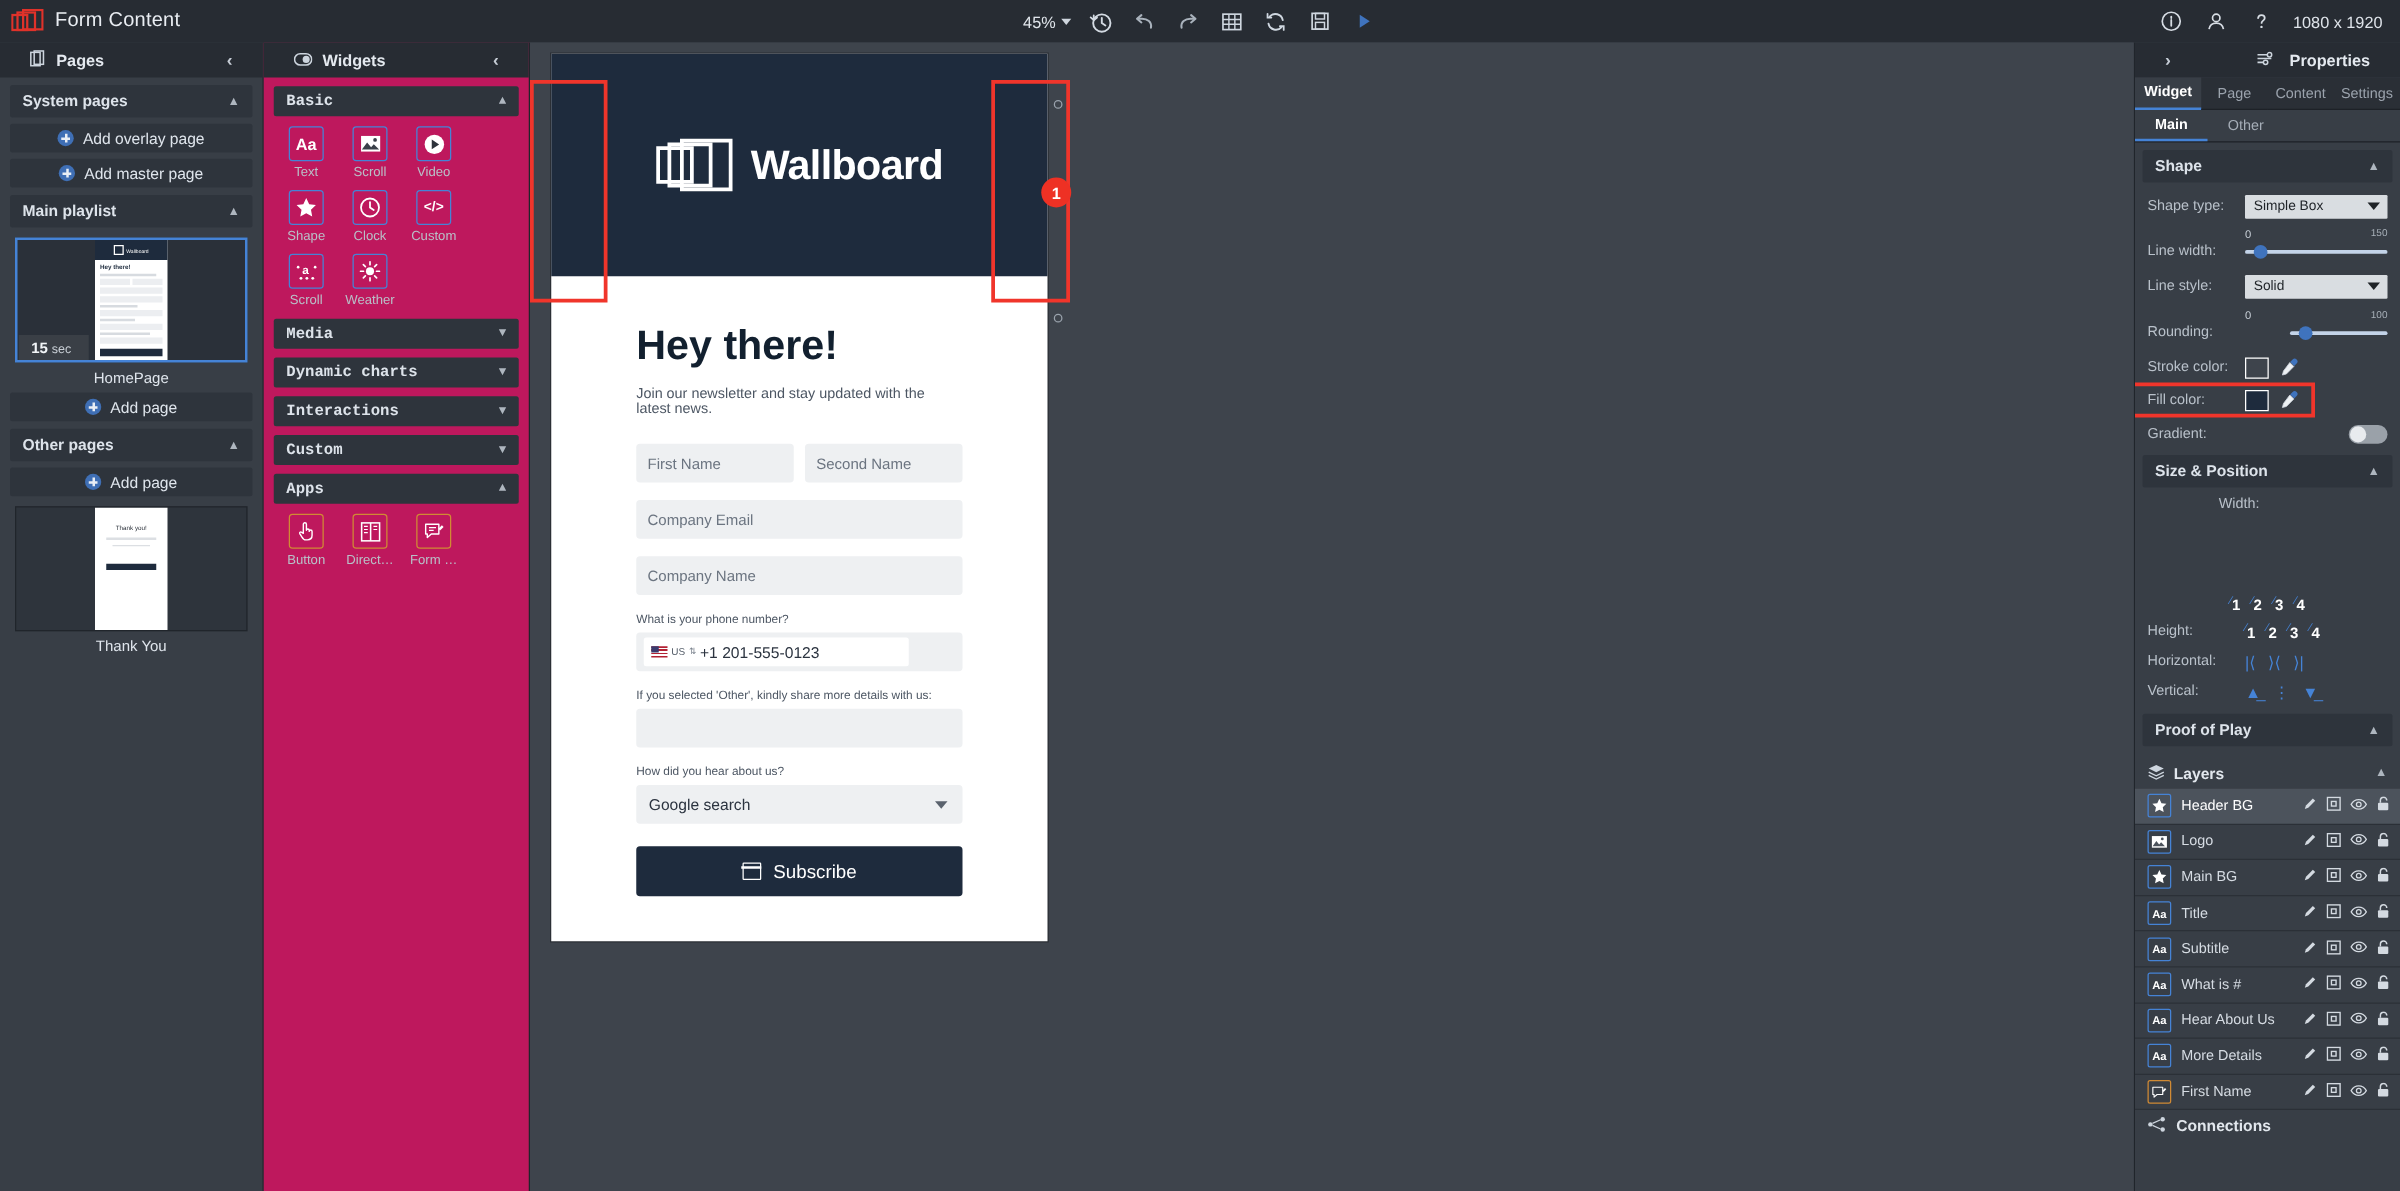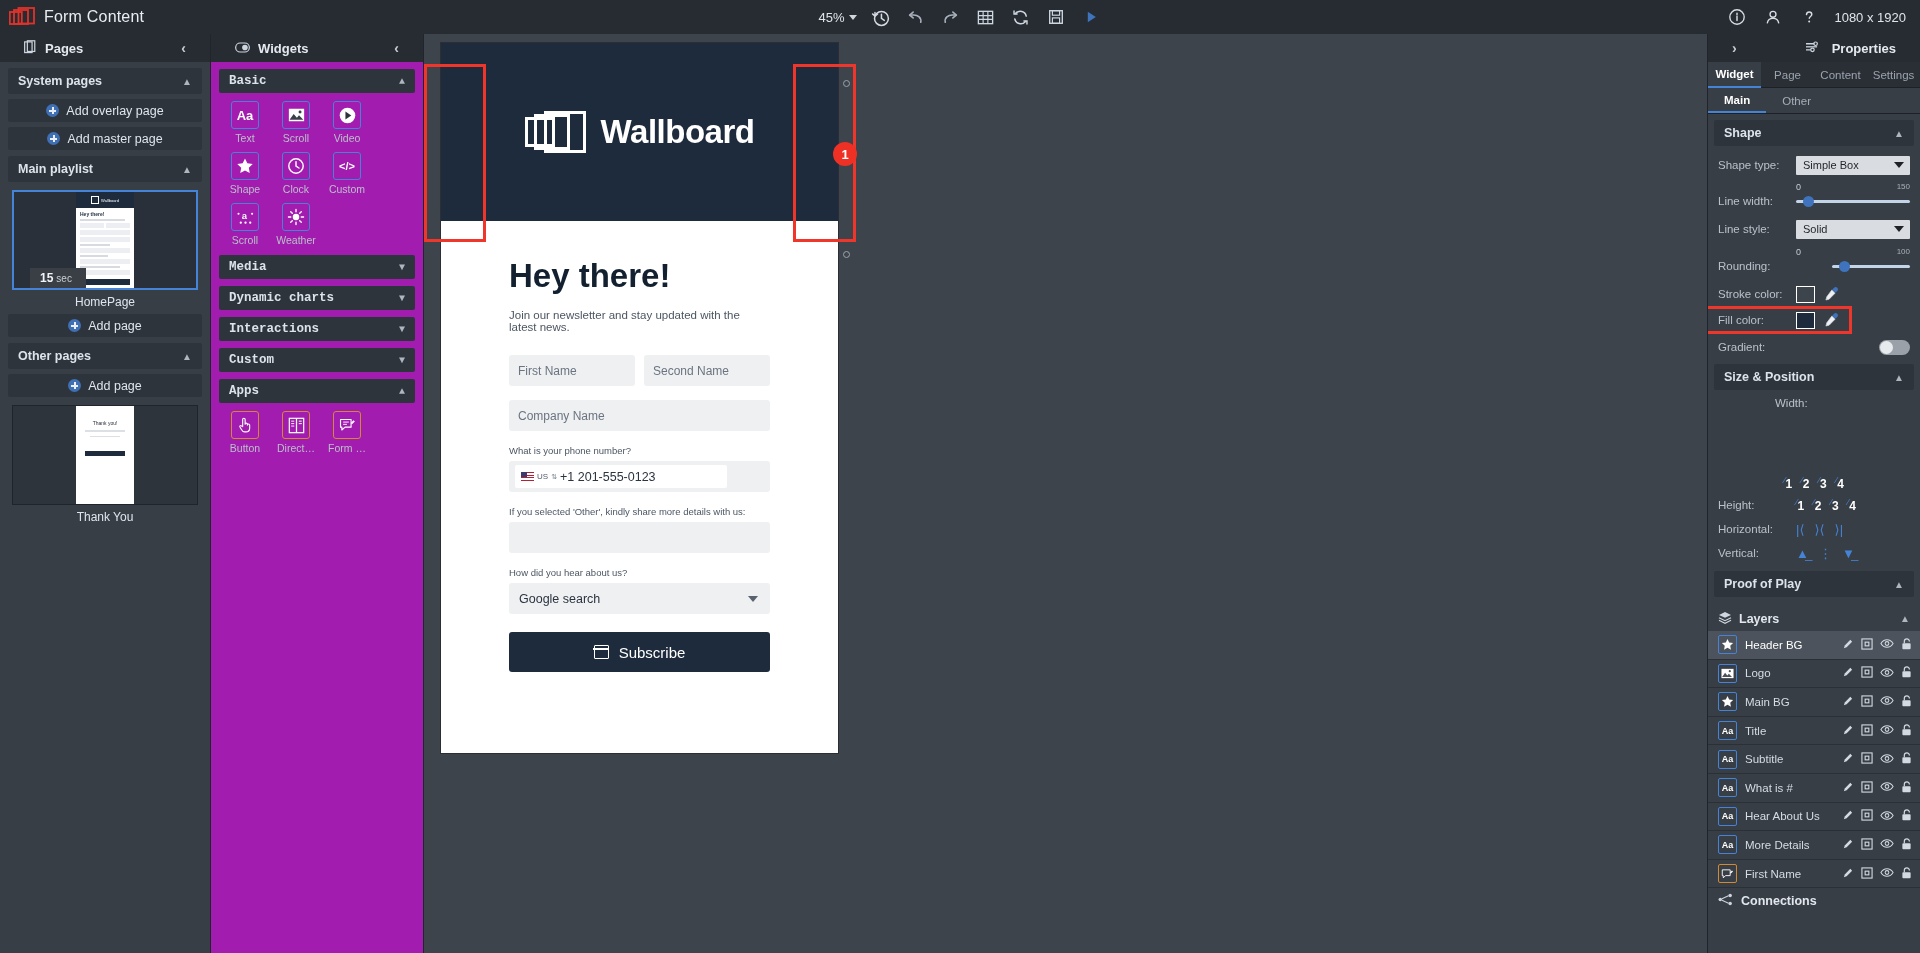--- a/index.html
+++ b/index.html
@@ -79,34 +79,34 @@
   .mini-logo { width: 8px; height: 8px; border: 1px solid #fff; }
   .mini-head span { font-size: 4px; color: #fff; }
   .mini-body { flex: 1; padding: 3px 4px; display: flex; flex-direction: column; gap: 2px; }
   .mini-title { font-size: 5px; color: #1e2b3d; font-weight: bold; }
   .mini-sub { height: 2px; background: #d7dbe0; width: 90%; }
   .mini-field { height: 5px; background: #eceef1; }
   .mini-row { display: flex; gap: 2px; }
   .mini-row .mini-field { flex: 1; }
   .mini-btn { height: 6px; background: #1e2b3d; margin-top: 2px; }
   .thumb-badge {
-    position: absolute; left: 16px; bottom: 0; background: #3a3f46; color: #f2f5f8;
+    position: absolute; left: 1px; bottom: 0; background: #3a3f46; color: #f2f5f8;
     font-size: 11px; padding: 3px 14px 3px 10px; display: flex; align-items: baseline; gap: 3px;
   }
   .thumb-badge .num { font-weight: bold; font-size: 12px; }
   .thumb-badge .unit { font-size: 10px; color: #c8ced5; }
   .thumb-caption { text-align: center; font-size: 12px; color: #dfe5ec; margin-top: 5px; }
   .mini-ty { width: 58px; background: #fff; display: flex; flex-direction: column;
      align-items: center; justify-content: flex-start; padding-top: 14px; gap: 4px; }
   .mini-ty .t { font-size: 5px; color: #2a3039; }
   .mini-ty .l { width: 40px; height: 1.5px; background: #dcdfe3; }
   .mini-ty .b { width: 40px; height: 5px; background: #1e2b3d; margin-top: 10px; }
 
   
-  .widgets-panel { width: 213px; background: #a21caf; display: flex; flex-direction: column;
+  .widgets-panel { width: 213px; background: #be185d; display: flex; flex-direction: column;
      border-right: 1px solid #20252b; }
   .wcat {
     margin: 7px 8px 0 8px; height: 24px; background: #2e343c; border-radius: 2px;
     display: flex; align-items: center; padding: 0 10px; font-size: 12.5px;
     color: #dde3ea; font-weight: bold; font-family: Liberation Mono, monospace;
   }
   .wcat .spacer { flex: 1; }
   .wgrid { display: flex; flex-wrap: wrap; padding: 8px 10px 2px 14px; gap: 8px 11px; }
   .witem { width: 40px; display: flex; flex-direction: column; align-items: center; gap: 3px; }
   .wicon {
@@ -580,20 +580,21 @@
 
           <div class="pg-body">
             <div class="pg-h1">Hey there!</div>
             <div class="pg-sub">Join our newsletter and stay updated with the latest news.</div>
 
             <div class="f-row">
               <div class="f-input">First Name</div>
               <div class="f-input">Second Name</div>
             </div>
 
+            <div class="f-input" style="margin-bottom:14px;">Company Email</div>
             <div class="f-input" style="margin-bottom:14px;">Company Name</div>
 
             <div class="f-group">
               <div class="f-label">What is your phone number?</div>
               <div class="phone-wrap">
                 <div class="phone-inner">
                   <span class="flag"></span>
                   <span class="cc">US</span>
                   <span class="arrows">⇅</span>
                   <span class="phone-num">+1 201-555-0123</span>

